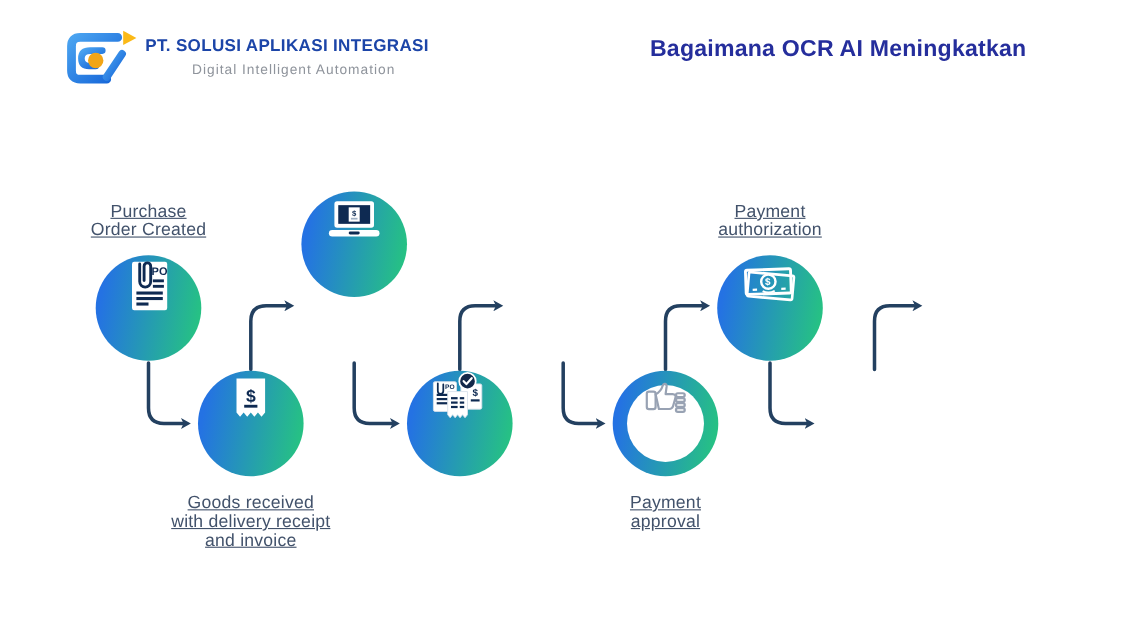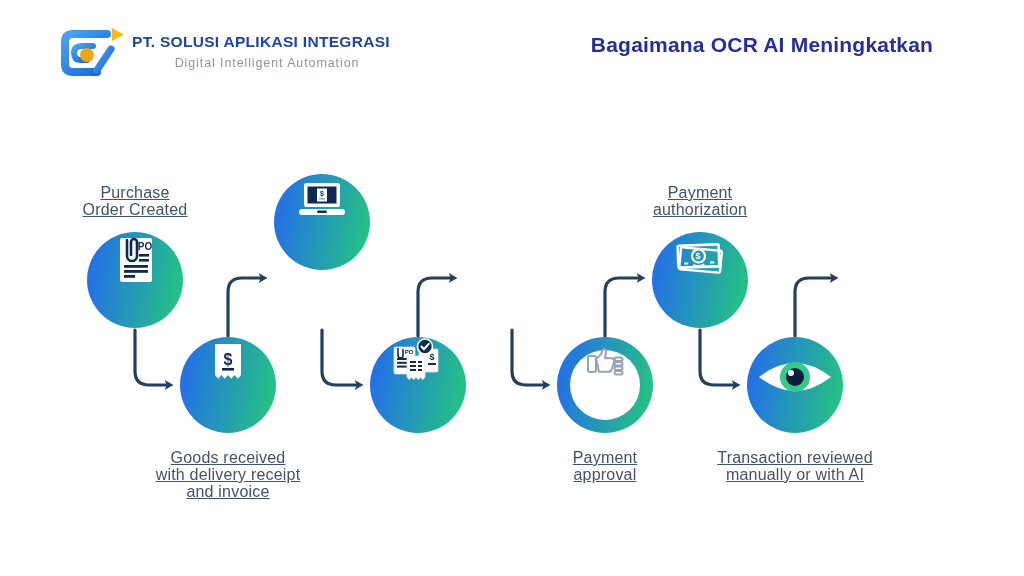--- a/index.html
+++ b/index.html
@@ -214,28 +214,16 @@
               <path d="M13 31 h4" stroke-width="2"></path>
               <path d="M39 31 h4" stroke-width="2"></path>
               <path d="M22 32.5 q5.5 3 11 0" stroke-width="1.8"></path>
             </g>
           </g>
           <text x="27" y="27.3" font-size="9" font-weight="bold" fill="#fff" text-anchor="middle" font-family="Liberation Sans, sans-serif">$</text>
         </svg>
       </div>
     </div>
 
-    <div class="step bottom s8">
-      <div class="circle">
-        <svg width="80" height="80" viewBox="0 0 80 80">
-          <path d="M4 40 Q40 12 76 40 Q40 68 4 40 Z" fill="#fff"></path>
-          <circle cx="40" cy="40" r="15" fill="#35c98e"></circle>
-          <circle cx="40" cy="40" r="9" fill="#0c1f3d"></circle>
-          <circle cx="36" cy="36" r="3" fill="#fff"></circle>
-        </svg>
-      </div>
-      <div class="step-label">Transaction reviewed
-manually or with AI</div>
-    </div>
 
 
   </div>
 </div>
 
 </body></html>

